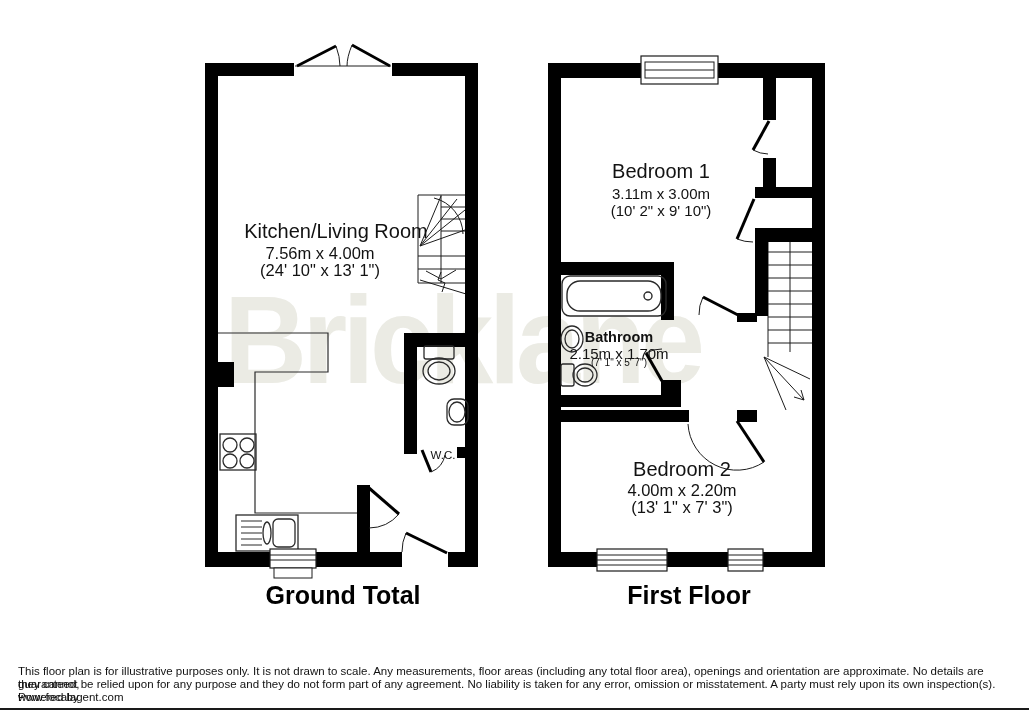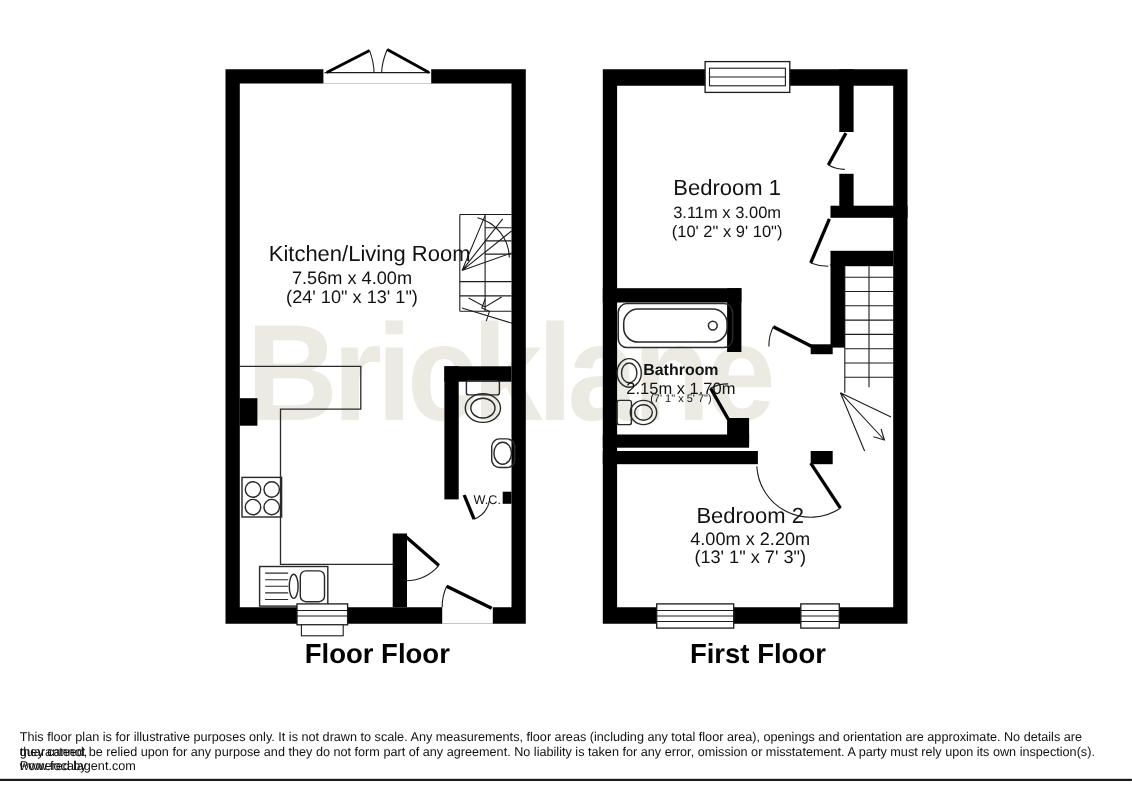--- a/index.html
+++ b/index.html
@@ -209,21 +209,21 @@
   <div class="lbl b1-dim" style="left:661px;top:202px;">(10' 2" x 9' 10")</div>
 
   <div class="lbl bath-name" style="left:619px;top:329px;">Bathroom</div>
   <div class="lbl bath-dim" style="left:619px;top:345px;">2.15m x 1.70m</div>
   <div class="lbl bath-dim2" style="left:619px;top:357px;">(7' 1" x 5' 7")</div>
 
   <div class="lbl room-name" style="left:682px;top:458px;">Bedroom 2</div>
   <div class="lbl room-dim" style="left:682px;top:481px;">4.00m x 2.20m</div>
   <div class="lbl room-dim" style="left:682px;top:498px;">(13' 1" x 7' 3")</div>
 
-  <div class="lbl floor-title" style="left:343px;top:581px;">Floor Floor</div>
+  <div class="lbl floor-title" style="left:343px;top:581px;">Ground Total</div>
   <div class="lbl floor-title" style="left:689px;top:581px;">First Floor</div>
 
   <div class="disclaimer d1">This floor plan is for illustrative purposes only. It is not drawn to scale. Any measurements, floor areas (including any total floor area), openings and orientation are approximate. No details are guaranteed,</div>
   <div class="disclaimer d2">they cannot be relied upon for any purpose and they do not form part of any agreement. No liability is taken for any error, omission or misstatement. A party must rely upon its own inspection(s). Powered by</div>
   <div class="disclaimer d3">www.focalagent.com</div>
   <div class="bottom-rule"></div>
 
 </div>
 
 </body></html>

